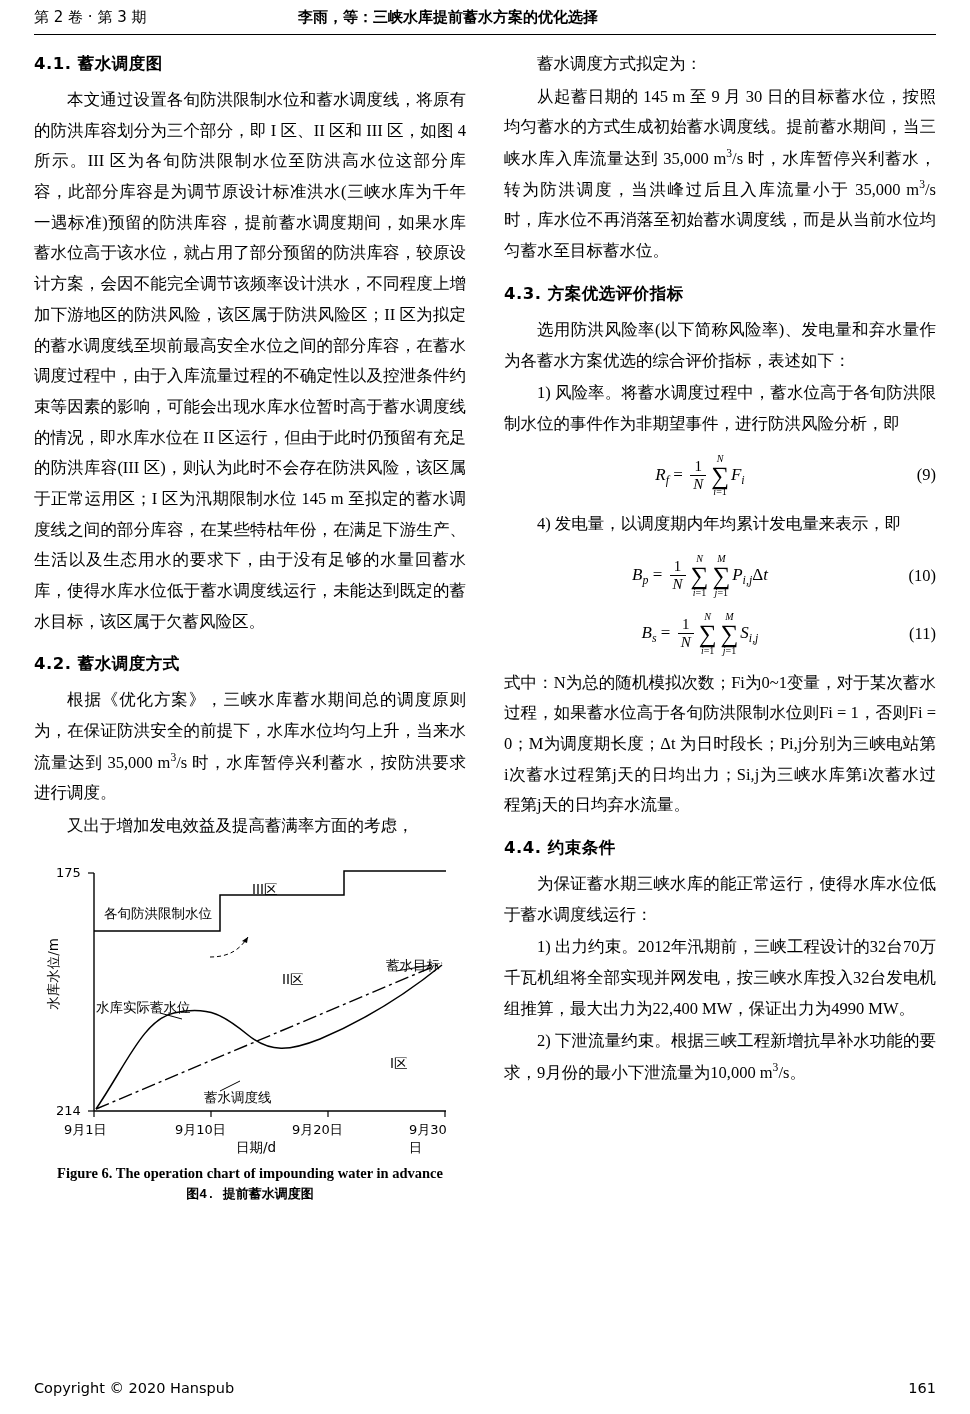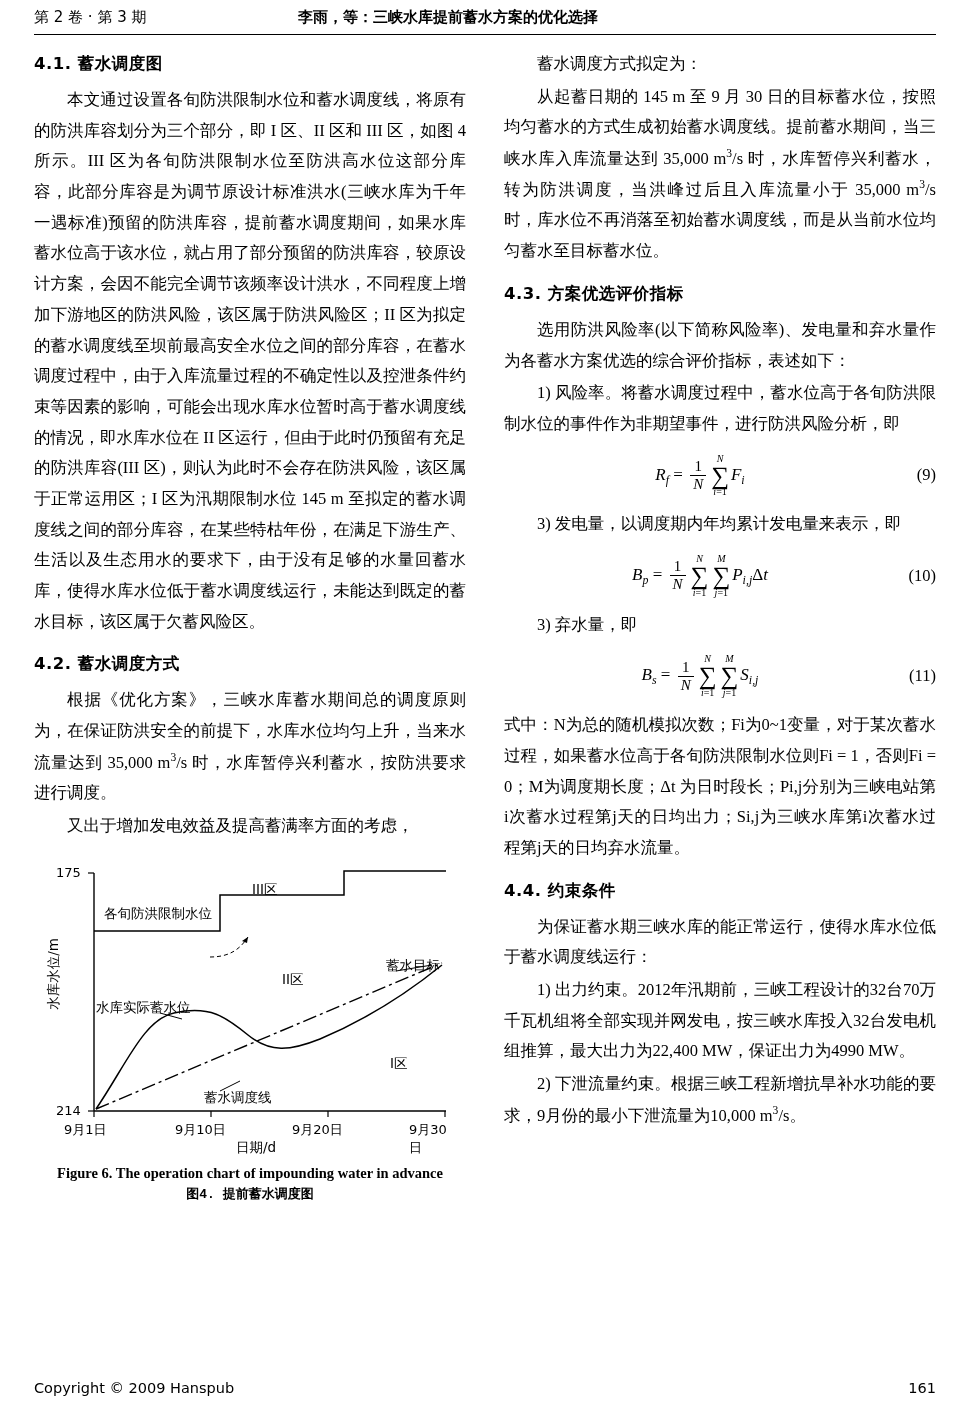--- a/index.html
+++ b/index.html
@@ -230,45 +230,44 @@
       <p class="body">选用防洪风险率(以下简称风险率)、发电量和弃水量作为各蓄水方案优选的综合评价指标，表述如下：</p>
       <p class="body">1) 风险率。将蓄水调度过程中，蓄水位高于各旬防洪限制水位的事件作为非期望事件，进行防洪风险分析，即</p>
 
       <div class="eq">
         <div class="expr">
           <span class="var">R</span><sub class="var">f</sub>&nbsp;=&nbsp;<span class="frac"><span class="top">1</span><span class="bot"><span class="var">N</span></span></span><span class="sigma"><span class="lim"><span class="var">N</span></span><span class="sym">∑</span><span class="lim"><span class="var">i</span>=1</span></span><span class="var">F</span><sub class="var">i</sub>
         </div>
         <div class="num">(9)</div>
       </div>
 
-      <p class="body">3) 发电量，以调度期内年均累计发电量来表示，即</p>
+      <p class="body">4) 发电量，以调度期内年均累计发电量来表示，即</p>
 
       <div class="eq">
         <div class="expr">
           <span class="var">B</span><sub class="var">p</sub>&nbsp;=&nbsp;<span class="frac"><span class="top">1</span><span class="bot"><span class="var">N</span></span></span><span class="sigma"><span class="lim"><span class="var">N</span></span><span class="sym">∑</span><span class="lim"><span class="var">i</span>=1</span></span><span class="sigma"><span class="lim"><span class="var">M</span></span><span class="sym">∑</span><span class="lim"><span class="var">j</span>=1</span></span><span class="var">P</span><sub class="var">i,j</sub>Δ<span class="var">t</span>
         </div>
         <div class="num">(10)</div>
       </div>
 
-      <p class="body">3) 弃水量，即</p>
 
       <div class="eq">
         <div class="expr">
           <span class="var">B</span><sub class="var">s</sub>&nbsp;=&nbsp;<span class="frac"><span class="top">1</span><span class="bot"><span class="var">N</span></span></span><span class="sigma"><span class="lim"><span class="var">N</span></span><span class="sym">∑</span><span class="lim"><span class="var">i</span>=1</span></span><span class="sigma"><span class="lim"><span class="var">M</span></span><span class="sym">∑</span><span class="lim"><span class="var">j</span>=1</span></span><span class="var">S</span><sub class="var">i,j</sub>
         </div>
         <div class="num">(11)</div>
       </div>
 
       <p class="body noind">式中：N为总的随机模拟次数；Fi为0~1变量，对于某次蓄水过程，如果蓄水位高于各旬防洪限制水位则Fi = 1，否则Fi = 0；M为调度期长度；Δt 为日时段长；Pi,j分别为三峡电站第i次蓄水过程第j天的日均出力；Si,j为三峡水库第i次蓄水过程第j天的日均弃水流量。</p>
 
       <h2 class="sec">4.4. 约束条件</h2>
       <p class="body">为保证蓄水期三峡水库的能正常运行，使得水库水位低于蓄水调度线运行：</p>
       <p class="body">1) 出力约束。2012年汛期前，三峡工程设计的32台70万千瓦机组将全部实现并网发电，按三峡水库投入32台发电机组推算，最大出力为22,400 MW，保证出力为4990 MW。</p>
       <p class="body"><span>2) 下泄流量约束。根据三峡工程新增抗旱补水功能的要求，9月份的最小下泄流量为10,000 m</span><sup>3</sup><span>/s。</span></p>
     </div>
   </div>
 
   <div class="footer">
-    <div class="left">Copyright © 2009 Hanspub</div>
+    <div class="left">Copyright © 2020 Hanspub</div>
     <div class="right">161</div>
   </div>
 
 </div>
 
 </body></html>

